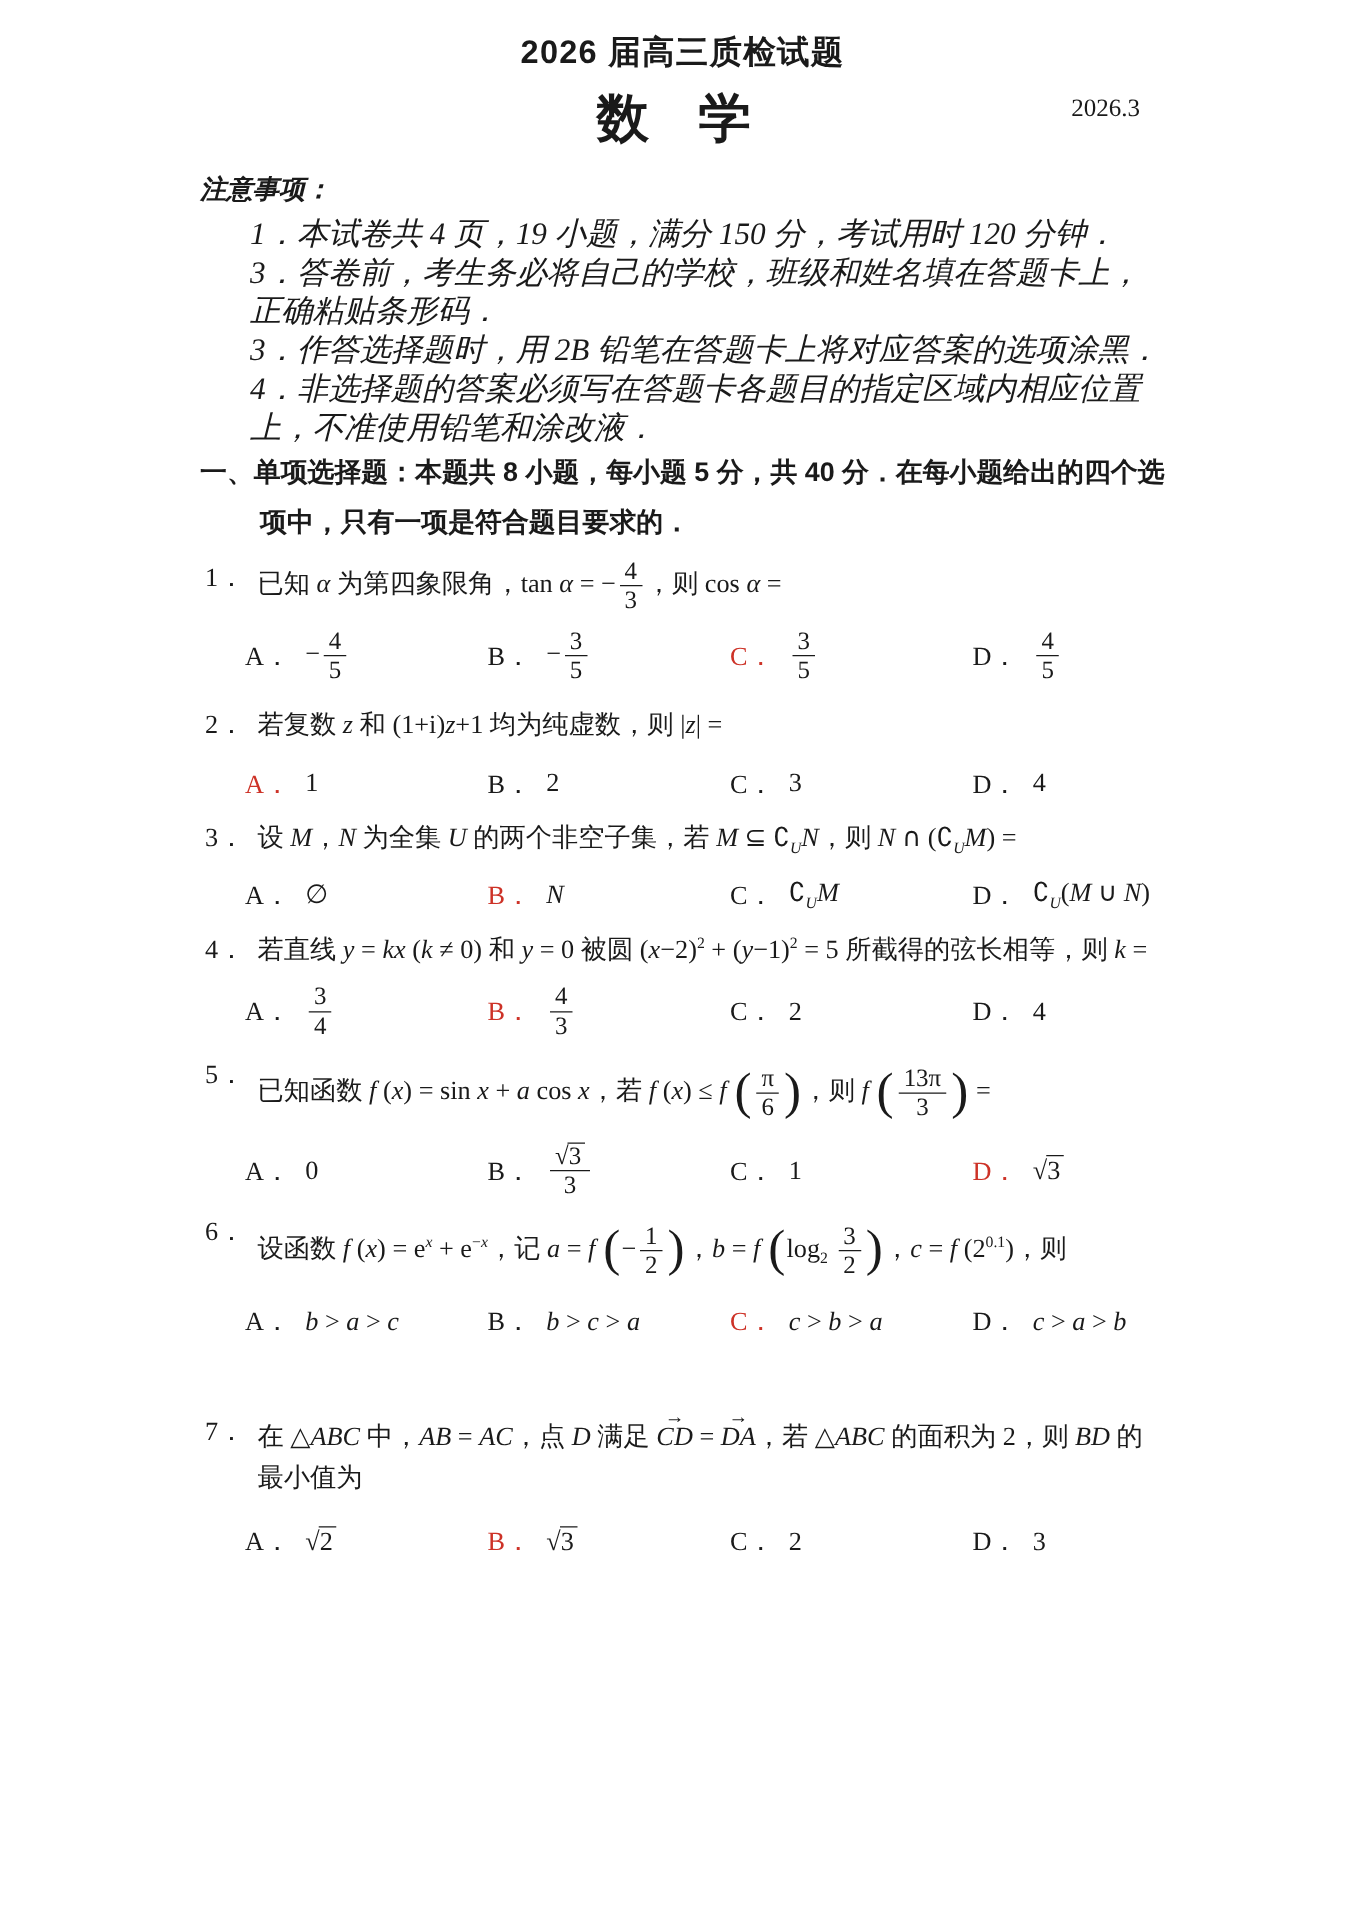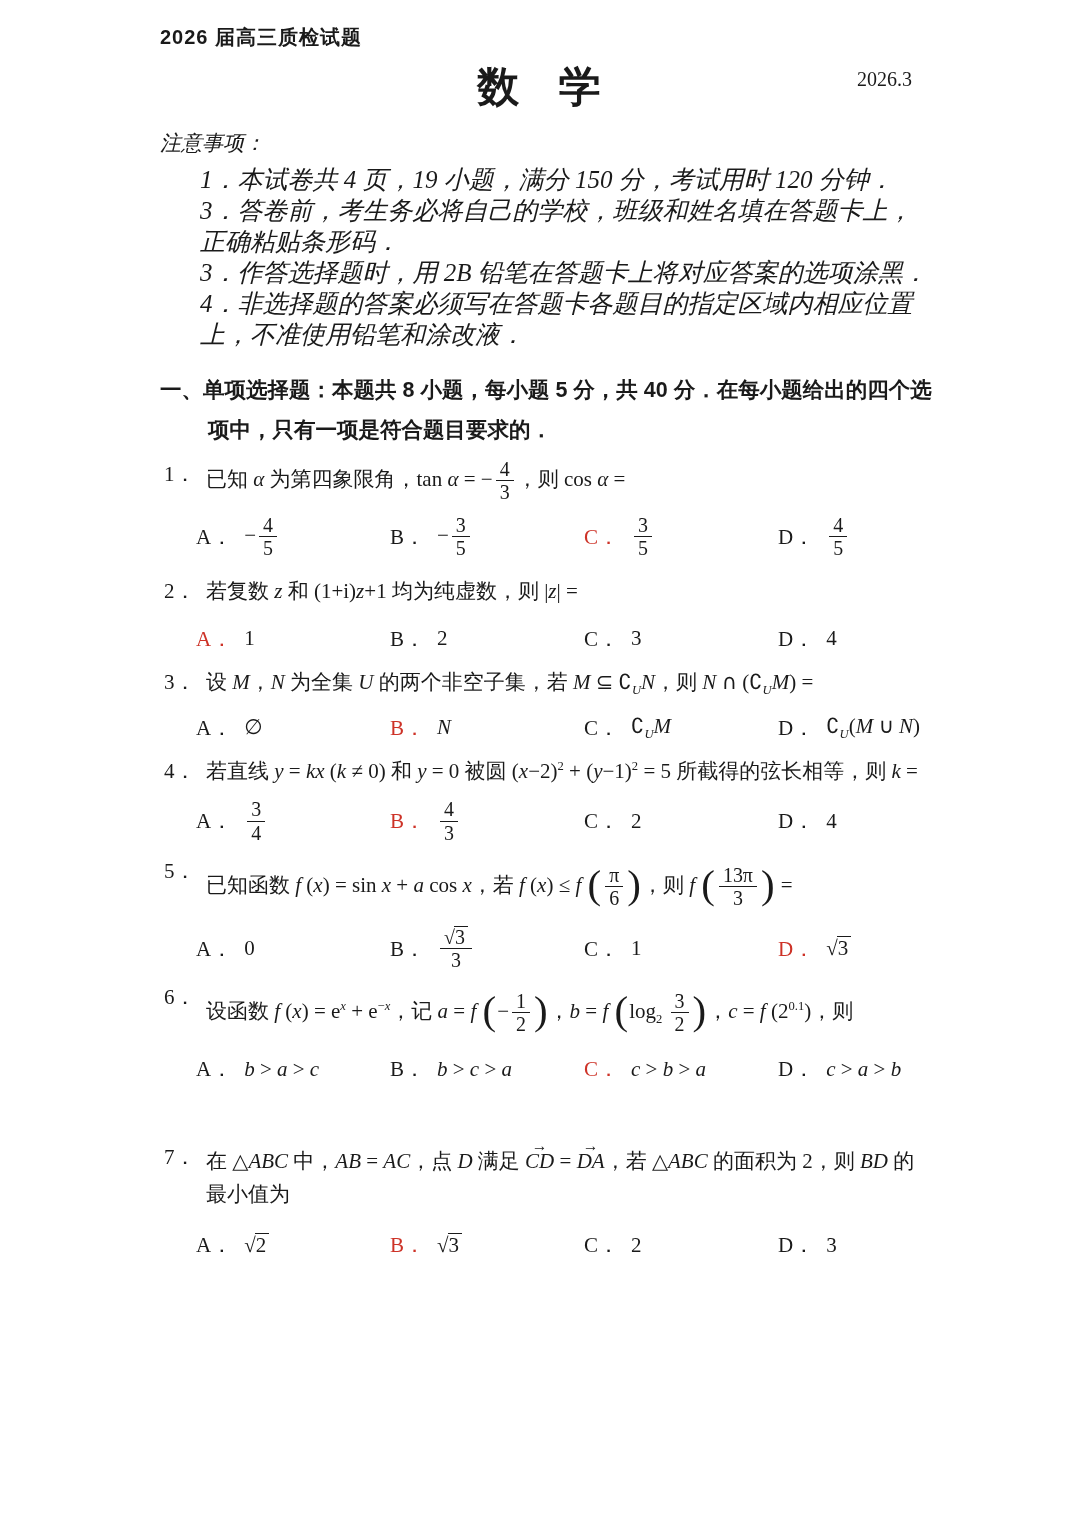--- a/index.html
+++ b/index.html
@@ -14,42 +14,42 @@
   .sheet { position: absolute; left: 160px; top: 0; width: 772px; }
 
   .hdr {
     margin-top: 138px;
     display: flex; justify-content: space-between; align-items: baseline;
     padding: 0 24px 0 30px;
     font-family: "Liberation Sans", "DejaVu Sans", sans-serif;
     font-size: 20px;
   }
   .title {
-    margin-top: 24px; 
-    font-family: "Liberation Sans", "DejaVu Sans", sans-serif;
-    font-size: 20px; font-weight: bold; letter-spacing: 1px;
+    margin-top: 24px; text-align: center;
+    font-family: "Liberation Sans", "DejaVu Sans", sans-serif;
+    font-size: 26px; font-weight: bold; letter-spacing: 1px;
   }
   .subjrow { position: relative; margin-top: 8px; text-align: center; height: 52px; }
   .subject {
     font-family: "Liberation Sans", "DejaVu Sans", sans-serif;
     font-size: 42px; font-weight: bold; letter-spacing: 14px;
     display: inline-block;
   }
   .date { position: absolute; right: 20px; bottom: 20px; font-size: 20px; }
 
   .notice-h {
     margin-top: 18px;
     font-family: "Liberation Sans", "DejaVu Sans", sans-serif;
-    font-size: 21px; font-weight: 400; font-style: italic;
+    font-size: 21px; font-weight: 700; font-style: italic;
   }
   .notice { margin-top: 7px; margin-left: 40px; }
   .n-item { font-size: 25px; font-style: italic; line-height: 31px; }
 
   .sec {
-    margin-top: 20px;
+    margin-top: 0;
     font-family: "Liberation Sans", "DejaVu Sans", sans-serif;
     font-size: 21.5px; font-weight: bold; line-height: 40px;
     padding-left: 48px; text-indent: -48px;
   }
 
   .q { font-size: 21px; }
   .q-line { display: flex; line-height: 1.55; }
   .q-num { flex: none; width: 42px; padding-left: 4px; }
   .q-stem { flex: 1; }
   .opts { display: flex; align-items: center; margin-left: 36px; }

